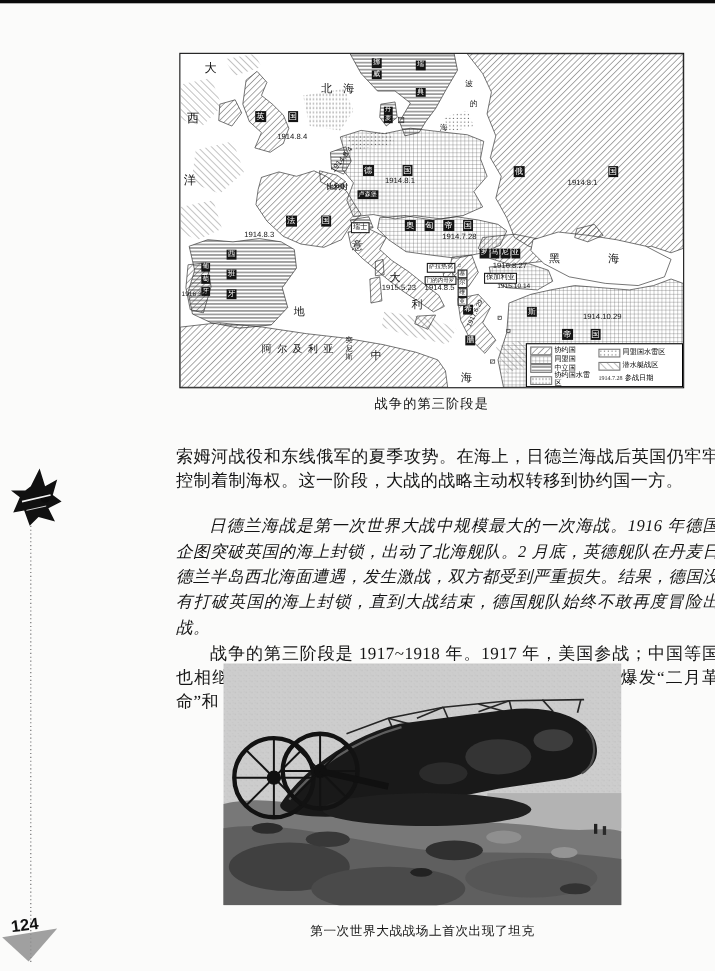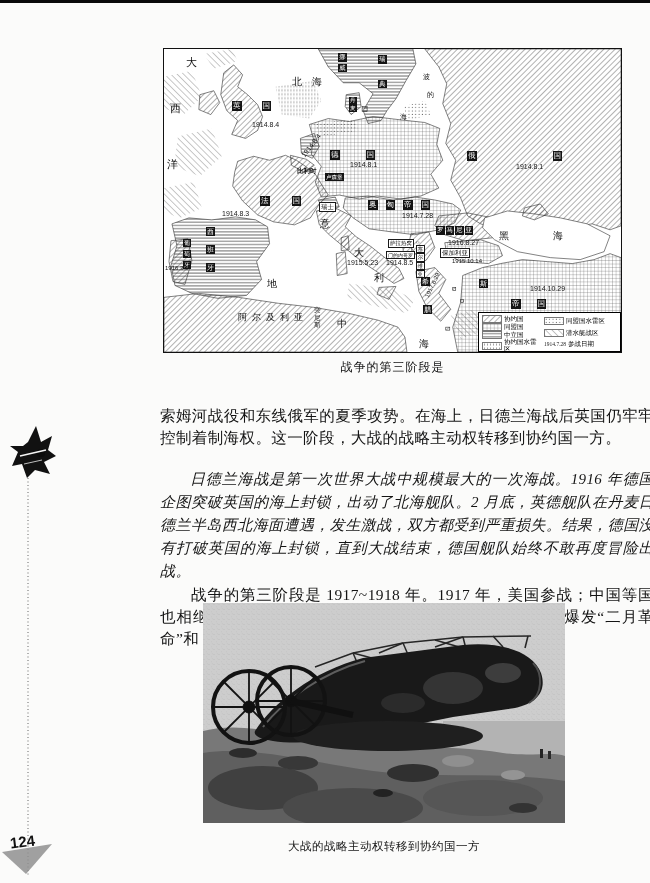--- a/index.html
+++ b/index.html
@@ -380,21 +380,21 @@
       <circle cx="46" cy="104" r="6" fill="#101010"></circle>
       <circle cx="88" cy="98" r="6" fill="#101010"></circle>
     </g>
     <path d="M88,98 L150,112" stroke="#101010" stroke-width="6"></path>
 
     <rect x="337" y="146" width="3" height="9" fill="#222"></rect>
     <rect x="345" y="148" width="3" height="8" fill="#2a2a2a"></rect>
   </svg>
 </div>
 
-<div class="abs photo-caption">大战的战略主动权转移到协约国一方</div>
+<div class="abs photo-caption">第一次世界大战战场上首次出现了坦克</div>
 
 <div class="abs ornament">
   <svg width="50" height="460" viewBox="0 0 50 460">
     <path d="M20,22 L28,6 L33,22 L44,16 L40,30 L48,36 L36,42 L42,54 L27,50 L19,58 L14,44 L4,46 L10,32 L2,26 L15,26 Z" fill="#111"></path>
     <circle cx="33" cy="33" r="4" fill="#0c0c0c"></circle>
     <path d="M12,36 L38,30" stroke="#f5f5f5" stroke-width="1.5"></path>
     <path d="M16,44 L34,40" stroke="#e8e8e8" stroke-width="0.8"></path>
     <line x1="20" y1="58" x2="20" y2="456" stroke="#666" stroke-width="1" stroke-dasharray="1,2.5"></line>
   </svg>
 </div>

